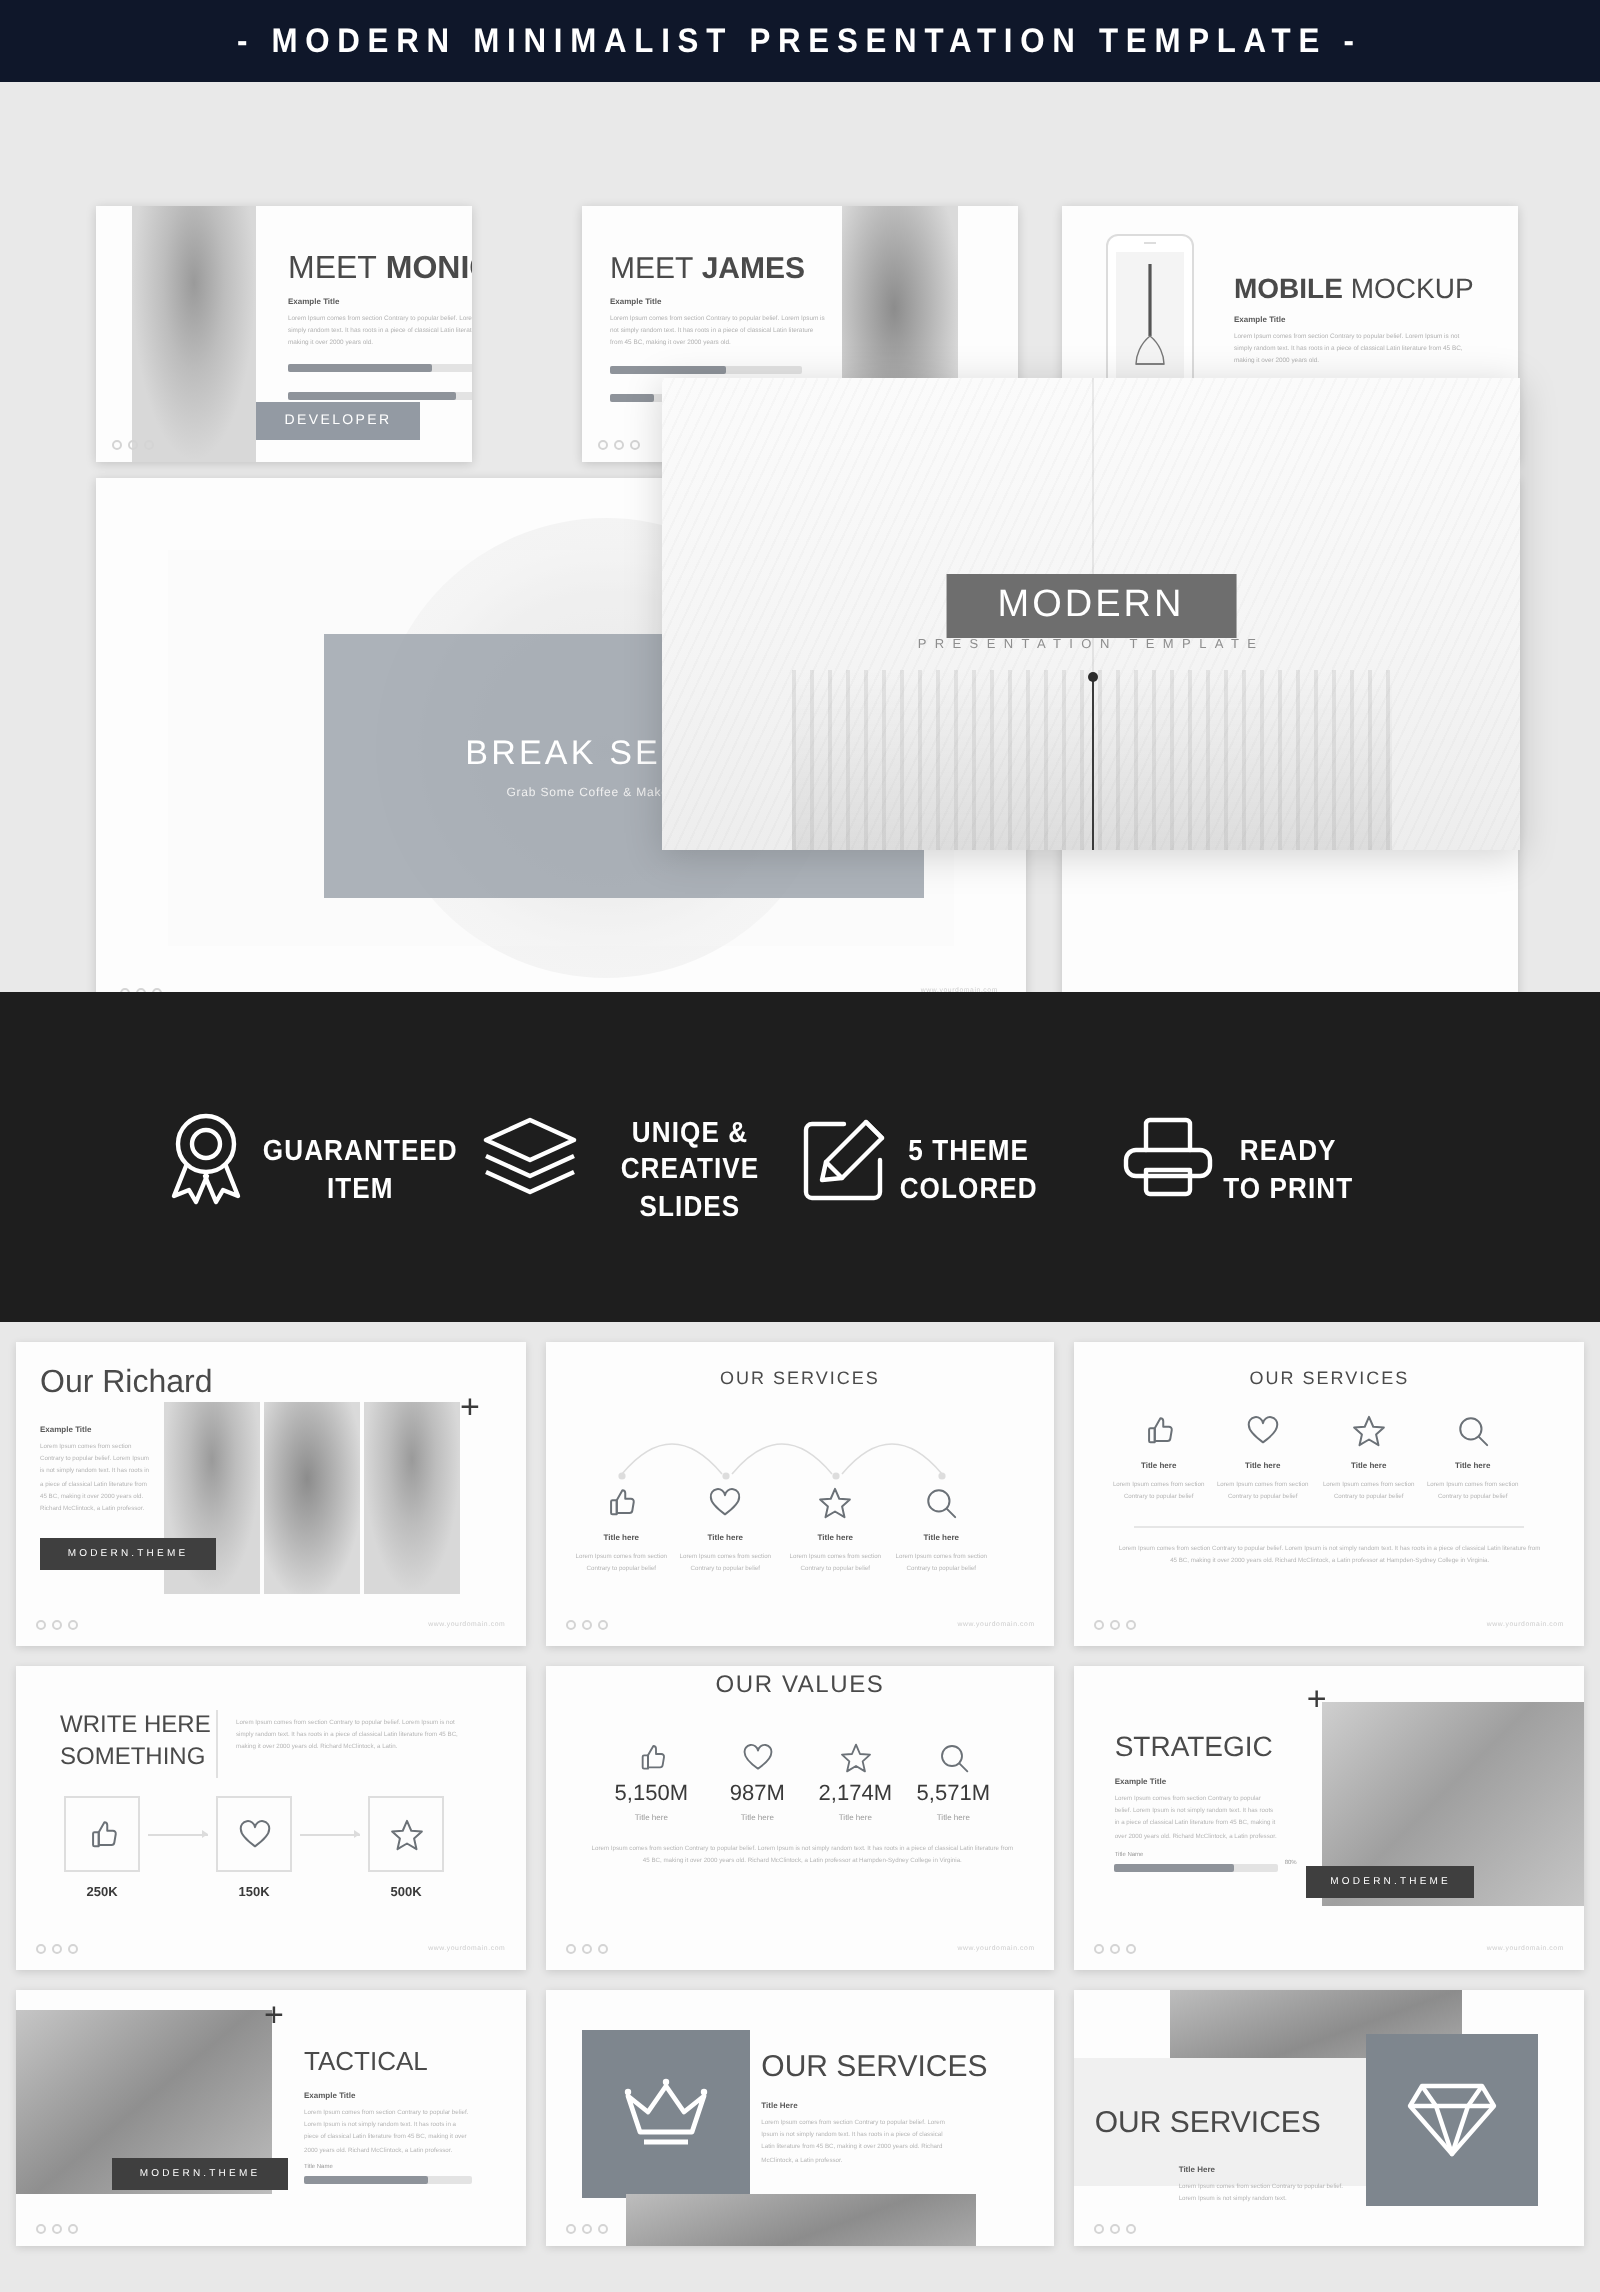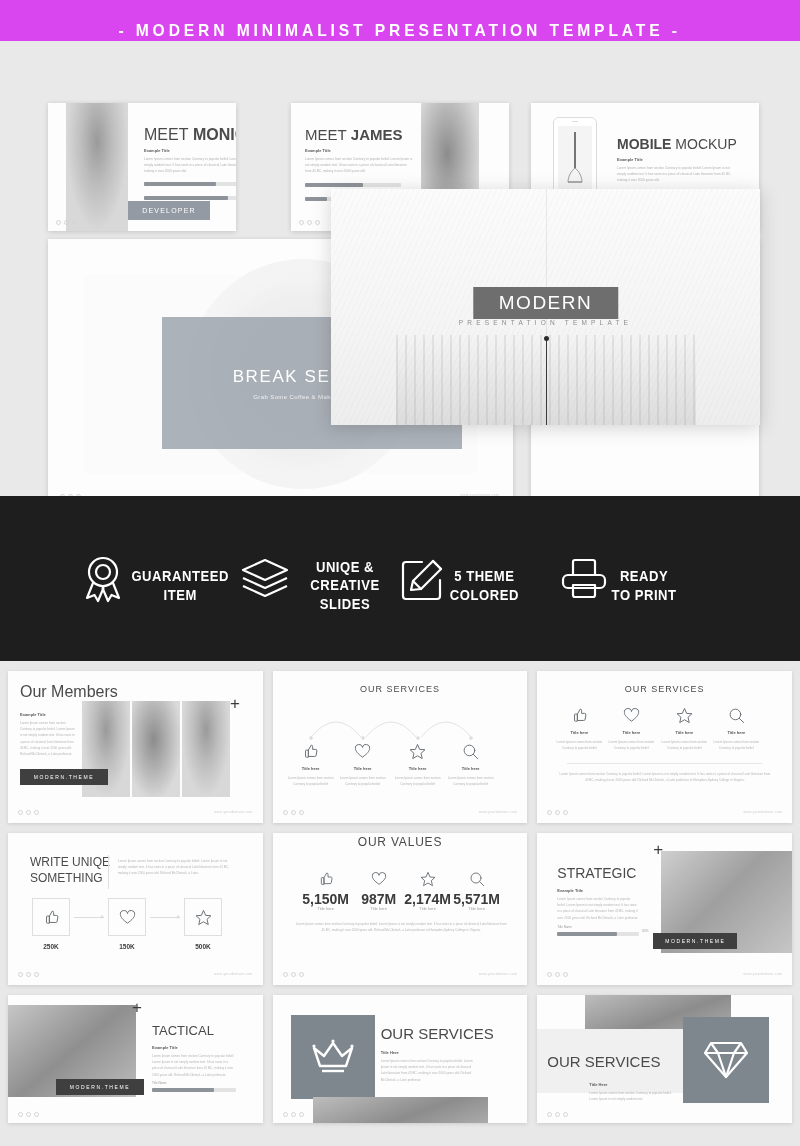--- a/index.html
+++ b/index.html
@@ -5,22 +5,22 @@
   * { box-sizing: border-box; margin: 0; padding: 0; }
   body {
     width: 800px; height: 1146px;
     font-family: "Liberation Sans", sans-serif;
     background: #e8e8e8;
     overflow: hidden;
   }
 
   
   .top-banner {
-    height: 41px; background: #d946ef;
-    display: flex; align-items: flex-end; justify-content: center;
+    height: 41px; background: #0f172a;
+    display: flex; align-items: center; justify-content: center;
   }
   .top-banner .title {
     color: #fff; font-size: 17px; font-weight: bold;
     letter-spacing: 4.2px;
     font-family: "Liberation Sans Narrow", "Liberation Sans", sans-serif;
     transform: scaleX(0.92);
   }
 
   
   .hero {
@@ -167,21 +167,21 @@
   }
   .plus { position: absolute; color: #3b3b3b; font-size: 17px; font-weight: 300; line-height: 1; }
   .gray-box {
     position: absolute; background: #7e868e;
     display: flex; align-items: center; justify-content: center;
   }
   .icon-box {
     position: absolute; border: 1px solid #dedede;
     display: flex; align-items: center; justify-content: center;
   }
-  .stat-num { position: absolute; font-size: 14px; font-weight: bold; color: #3a3a3a; white-space: nowrap; }
+  .stat-num { position: absolute; font-size: 11px; font-weight: normal; color: #3a3a3a; white-space: nowrap; }
   .stat-lbl { position: absolute; font-size: 4px; color: #999; white-space: nowrap; }
   .svc-t { position: absolute; font-size: 4px; font-weight: 700; color: #555; white-space: nowrap; }
   .arrow-line { position: absolute; height: 1px; background: #dcdcdc; }
   .arrow-line::after {
     content:""; position:absolute; right:0; top:-2px;
     border-left: 3px solid #dcdcdc; border-top: 2.5px solid transparent; border-bottom: 2.5px solid transparent;
   }
   .divider { position: absolute; height: 1px; background: #e6e6e6; }
   svg { display: block; }
 </style>
@@ -387,21 +387,21 @@
     </div>
     <div class="lbl">
       <span>READY</span><br><span>TO PRINT</span>
     </div>
   </div>
 </div>
 
 <div class="grid">
 
   <div class="card">
-    <div class="c-title" style="left:12px; top:12px; font-size:16px;">Our Members</div>
+    <div class="c-title" style="left:12px; top:12px; font-size:16px;">Our Richard</div>
     <div class="c-sub" style="left:12px; top:41px;">Example Title</div>
     <div class="c-body" style="left:12px; top:49px; width:56px;">Lorem Ipsum comes from section Contrary to popular belief. Lorem Ipsum is not simply random text. It has roots in a piece of classical Latin literature from 45 BC, making it over 2000 years old. Richard McClintock, a Latin professor.</div>
     <div class="person" style="left:74px; top:30px; width:48px; height:96px;"></div>
     <div class="person2" style="left:124px; top:30px; width:48px; height:96px;"></div>
     <div class="person" style="left:174px; top:30px; width:48px; height:96px;"></div>
     <div class="plus" style="left:222px; top:24px;">+</div>
     <div class="dark-badge" style="left:12px; top:98px; width:88px; height:16px;">MODERN.THEME</div>
     <div class="dots" style="left:10px; bottom:8px;">
       <i></i>
         <i></i>
@@ -495,21 +495,21 @@
     <div class="c-body" style="left:20px; top:100px; width:215px; text-align:center;">Lorem Ipsum comes from section Contrary to popular belief. Lorem Ipsum is not simply random text. It has roots in a piece of classical Latin literature from 45 BC, making it over 2000 years old. Richard McClintock, a Latin professor at Hampden-Sydney College in Virginia.</div>
     <div class="dots" style="left:10px; bottom:8px;">
         <i></i>
         <i></i>
         <i></i>
       </div>
     <div class="domain" style="right:10px; bottom:9px;">www.yourdomain.com</div>
   </div>
 
   <div class="card">
-    <div class="c-title" style="left:22px; top:22px; font-size:12px;">WRITE UNIQE</div>
+    <div class="c-title" style="left:22px; top:22px; font-size:12px;">WRITE HERE</div>
     <div class="c-title" style="left:22px; top:38px; font-size:12px;">SOMETHING</div>
     <div style="position:absolute; left:100px; top:22px; width:1px; height:34px; background:#e0e0e0;"></div>
     <div class="c-body" style="left:110px; top:25px; width:112px;">Lorem Ipsum comes from section Contrary to popular belief. Lorem Ipsum is not simply random text. It has roots in a piece of classical Latin literature from 45 BC, making it over 2000 years old. Richard McClintock, a Latin.</div>
 
     <div class="icon-box" style="left:24px; top:65px; width:38px; height:38px;">
       <span>
         <svg width="17" height="17" viewBox="0 0 24 24" fill="none" stroke="#6b7177" stroke-width="1.4" stroke-linejoin="round">
           <path d="M6 10 h3 v10 H6 a1 1 0 0 1 -1 -1 v-8 a1 1 0 0 1 1 -1Z"></path>
           <path d="M9 10 L13 3 a2 2 0 0 1 2 2 v4 h4 a2 2 0 0 1 2 2.3 l-1 6 a2 2 0 0 1 -2 1.7 H9Z"></path>
         </svg>

